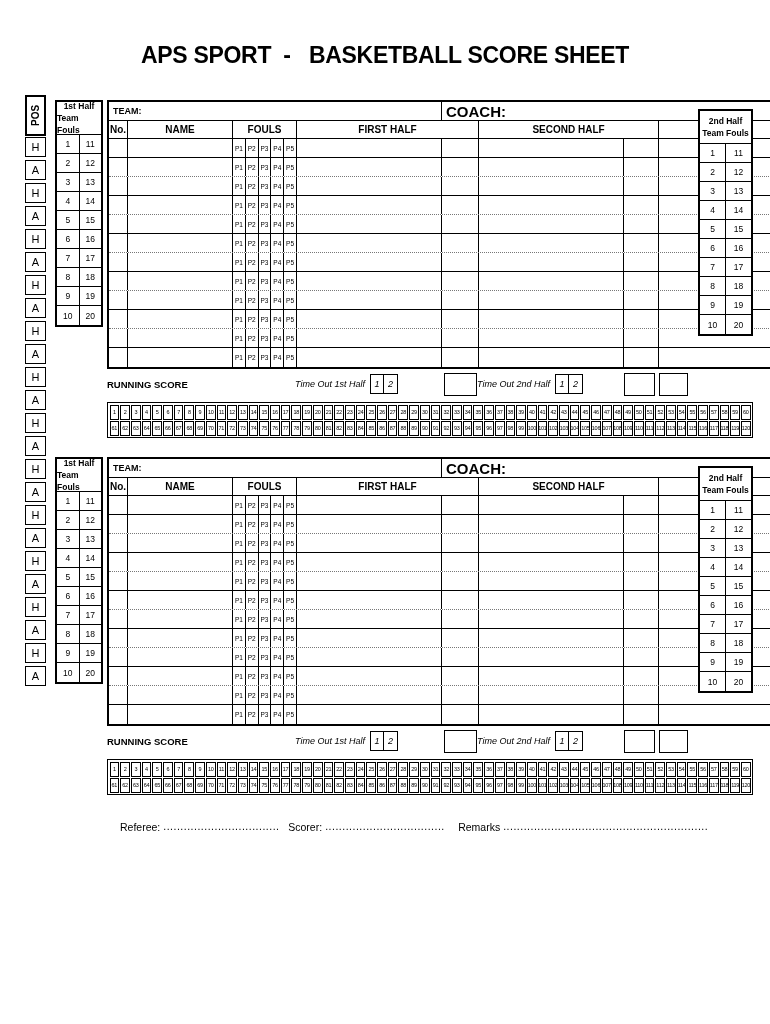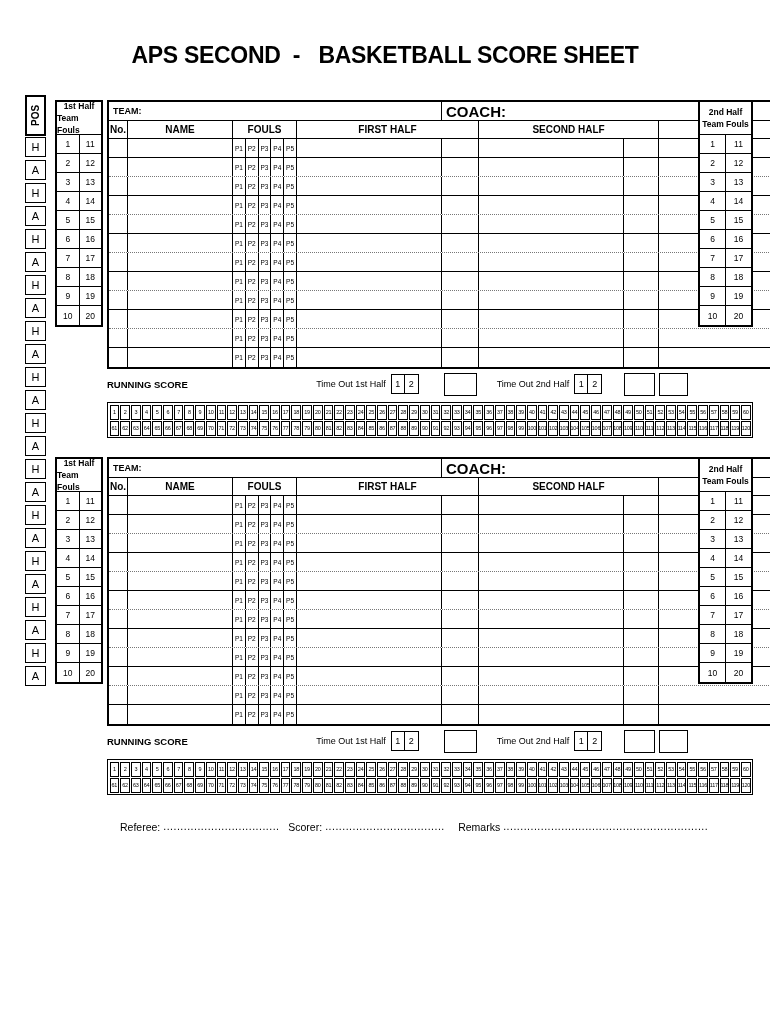--- a/index.html
+++ b/index.html
@@ -20,21 +20,21 @@
               align-items:center; justify-content:center; font-size:11px; }
 
   
   .block { position:absolute; left:0; width:770px; height:345px; }
   .block-1 { top:100px; }
   .block-2 { top:457px; }
 
   
   .fpanel { position:absolute; top:0; border:2px solid #000; background:#fff; }
   .fpanel-left { left:55px; width:48px; }
-  .fpanel-right { left:698px; width:55px; }
+  .fpanel-right { left:698px; width:55px;margin-top:9px; }
   .fpanel-title { height:33px; border-bottom:1.5px solid #000; display:flex; flex-direction:column;
                   align-items:center; justify-content:center; font-weight:bold; font-size:8.5px; line-height:1.45; }
   .fpanel-row { display:flex; height:19px; border-bottom:1px solid #000; }
   .fpanel-row:last-child { border-bottom:none; }
   .fpanel-cell { flex:1; display:flex; align-items:center; justify-content:center;
                  font-size:8.5px; border-right:1px solid #000; }
   .fpanel-cell:last-child { border-right:none; }
 
   
   .mtable { position:absolute; left:107px; top:0; width:698px; border:2px solid #000; background:#fff; }
@@ -59,21 +59,21 @@
          font-size:6.5px; color:#000; }
   .c-fhw { width:145px; }
   .c-fhn { width:37px; }
   .c-shw { width:145px; }
   .c-shn { width:35px; }
 
   
   .running { position:absolute; left:107px; top:271px; width:581px; height:26px;
              display:flex; align-items:center; }
   .run-label { width:188px; font-weight:bold; font-size:9.5px; }
-  .run-seg { display:flex; align-items:center; justify-content:center; }
+  .run-seg { display:flex; align-items:center; justify-content:flex-start;font-style:italic; }
   .run-seg-fh { width:145px; }
   .run-seg-sh { width:145px; }
   .run-text { font-size:9px; margin-right:5px; white-space:nowrap; }
   .to-pair { display:flex; border:1.5px solid #000; height:20px; }
   .to-cell { width:13px; display:flex; align-items:center; justify-content:center;
              font-size:9px; border-right:1px solid #000; }
   .to-cell:last-child { border-right:none; }
   .run-box { height:23px; border:1.5px solid #000; }
   .run-box-fhn { width:33px; margin-left:4px; }
   .run-box-shn { width:31px; margin-left:2px; margin-right:2px; }
@@ -94,21 +94,21 @@
   .dots { display:inline-block; overflow:hidden; height:13px; vertical-align:bottom; letter-spacing:0.5px; }
   .dots-ref { width:116px; margin-right:9px; }
   .dots-sco { width:120px; margin-right:13px; }
   .dots-rem { width:204px; }
 </style>
 </head>
 <body>
 
 <div class="page">
 
-  <div class="title">APS SECOND  -   BASKETBALL SCORE SHEET</div>
+  <div class="title">APS SPORT  -   BASKETBALL SCORE SHEET</div>
 
   <div class="pos-strip">
     <div class="pos-header">POS</div>
     <div class="pos-cells">
         <div class="pos-cell">H</div>
         <div class="pos-cell">A</div>
         <div class="pos-cell">H</div>
         <div class="pos-cell">A</div>
         <div class="pos-cell">H</div>
         <div class="pos-cell">A</div>

